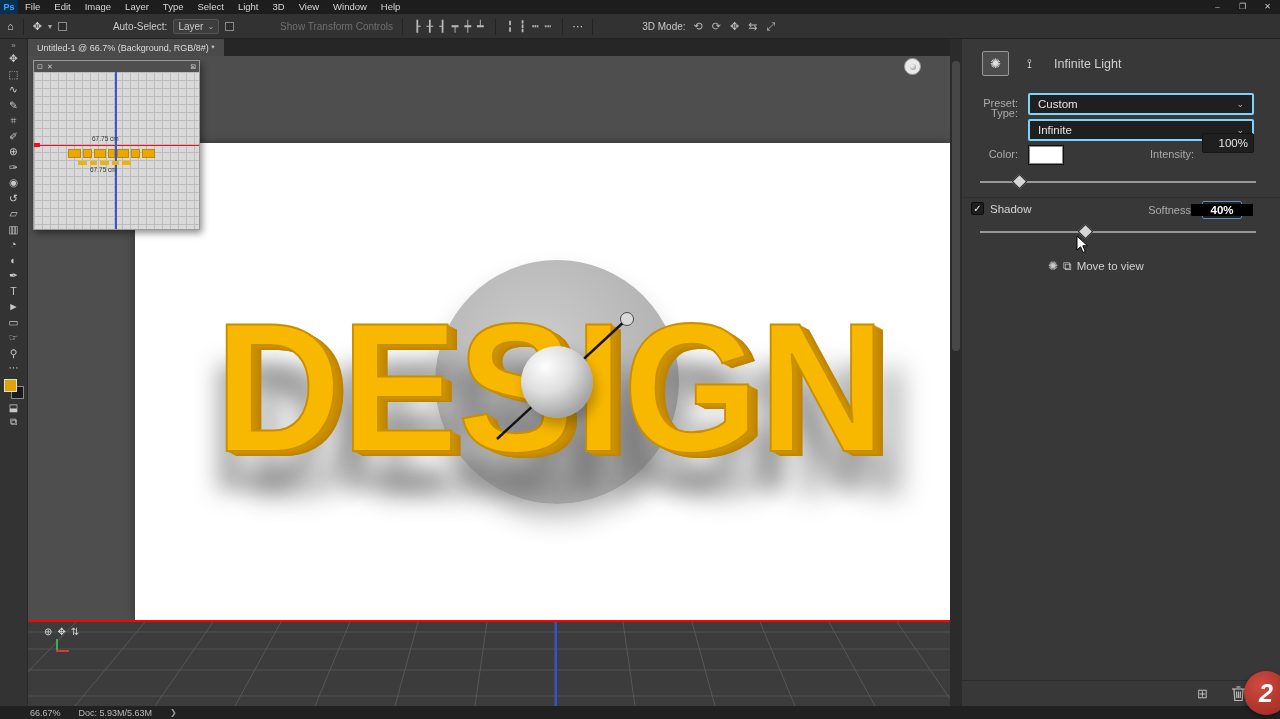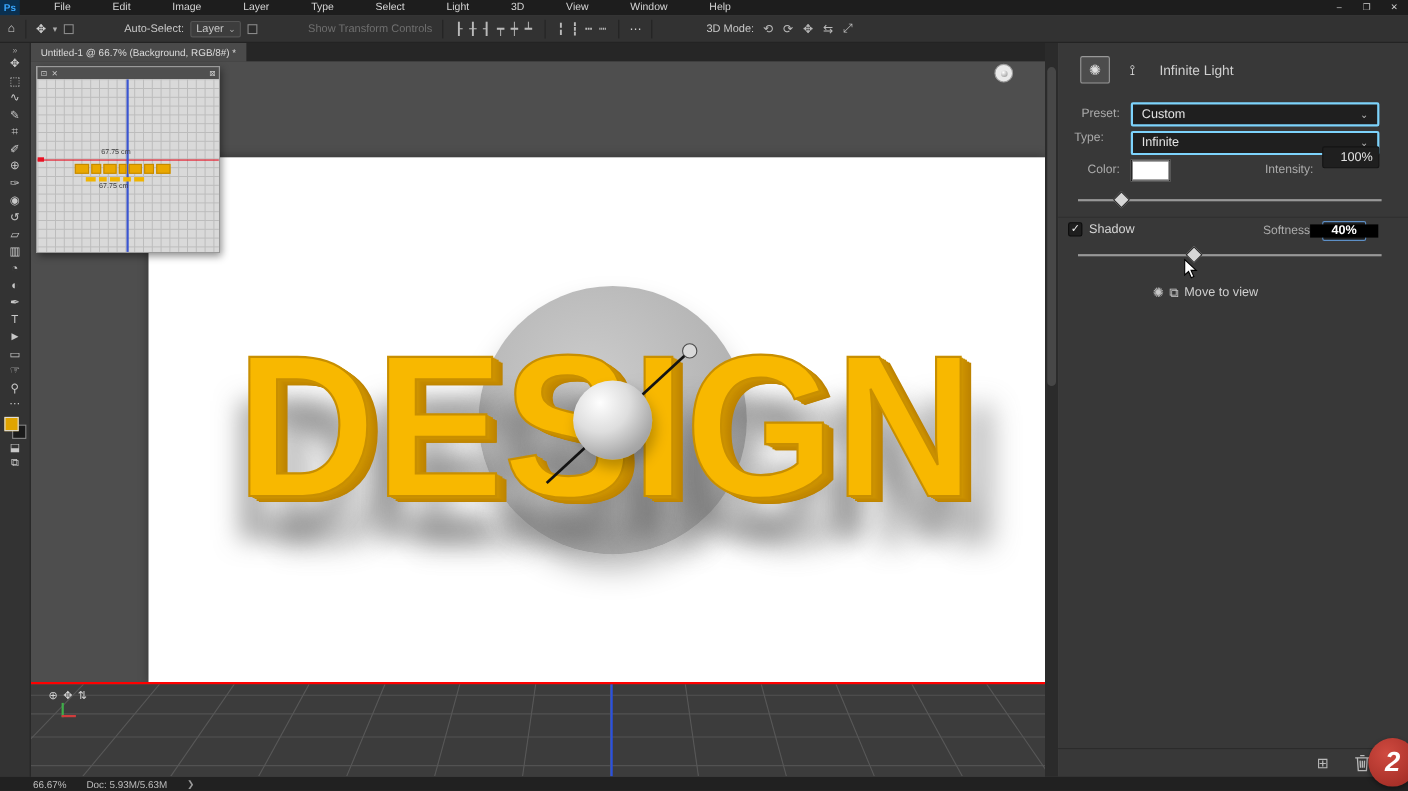--- a/index.html
+++ b/index.html
@@ -5,21 +5,21 @@
   * { box-sizing: border-box; margin: 0; padding: 0; }
   body { background:#000; font-family:"Liberation Sans", sans-serif; }
   .app { position:relative; width:1280px; height:719px; background:#4e4e4e; overflow:hidden;
          font-family:"Liberation Sans", sans-serif; }
 
   
   .menubar { position:absolute; top:0; left:0; right:0; height:14px; background:#1d1d1d;
              display:flex; align-items:center; font-size:9.5px; color:#d6d6d6; z-index:40; }
   .ps-logo { width:18px; height:14px; background:#0a3050; color:#39a7ff; font-weight:bold;
              font-size:9px; display:flex; align-items:center; justify-content:center; }
-  .menu-item { padding:0 7px; height:14px; line-height:14px; cursor:default;margin-left:24px; }
+  .menu-item { padding:0 7px; height:14px; line-height:14px; cursor:default; }
   .win-controls { margin-left:auto; display:flex; }
   .win-btn { width:25px; height:14px; text-align:center; font-size:8px; line-height:14px; color:#cfcfcf; }
 
   
   .optionsbar { position:absolute; top:14px; left:0; right:0; height:25px; background:#323232;
                 border-bottom:1px solid #222; display:flex; align-items:center; gap:6px;
                 padding:0 7px; color:#c9c9c9; font-size:10px; z-index:40; }
   .opt-sep { width:1px; height:17px; background:#242424; margin:0 3px; }
   .opt-icon { font-size:11px; color:#cfcfcf; }
   .opt-glyph { font-size:11px; color:#b9b9b9; padding:0 2px; }
@@ -379,21 +379,21 @@
           <div class="icon-btn">⟟</div>
           <span class="panel-title">Infinite Light</span>
         </div>
 
         <span class="form-label" style="top:58px;">Preset:</span>
         <div class="dropdown" style="top:54px;">
           <span>Custom</span>
           <span class="dd-caret">⌄</span>
         </div>
 
-        <span class="form-label" style="top:80px;text-align:center;">Type:</span>
+        <span class="form-label" style="top:68px;">Type:</span>
         <div class="dropdown" style="top:80px;">
           <span>Infinite</span>
           <span class="dd-caret">⌄</span>
         </div>
 
         <span class="form-label" style="top:109px;">Color:</span>
         <div class="color-swatch"></div>
         <span class="form-label" style="left:176px; top:109px;">Intensity:</span>
         <div class="value-box" style="left:240px; top:94px; width:52px;">100%</div>
 

